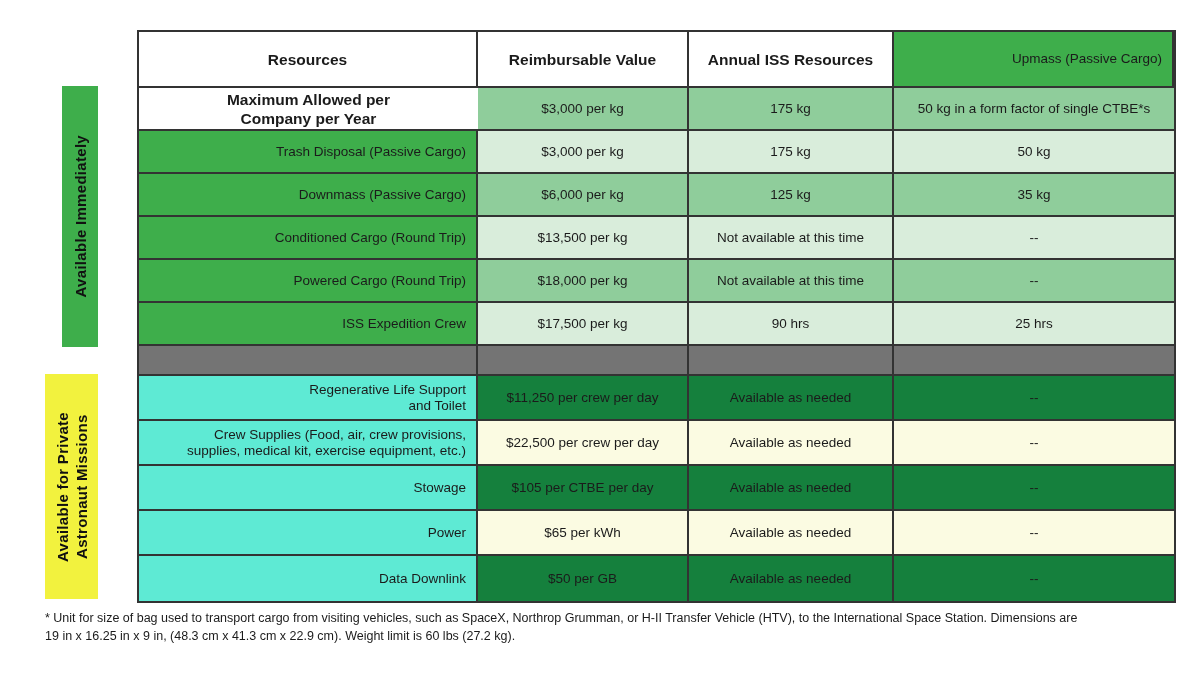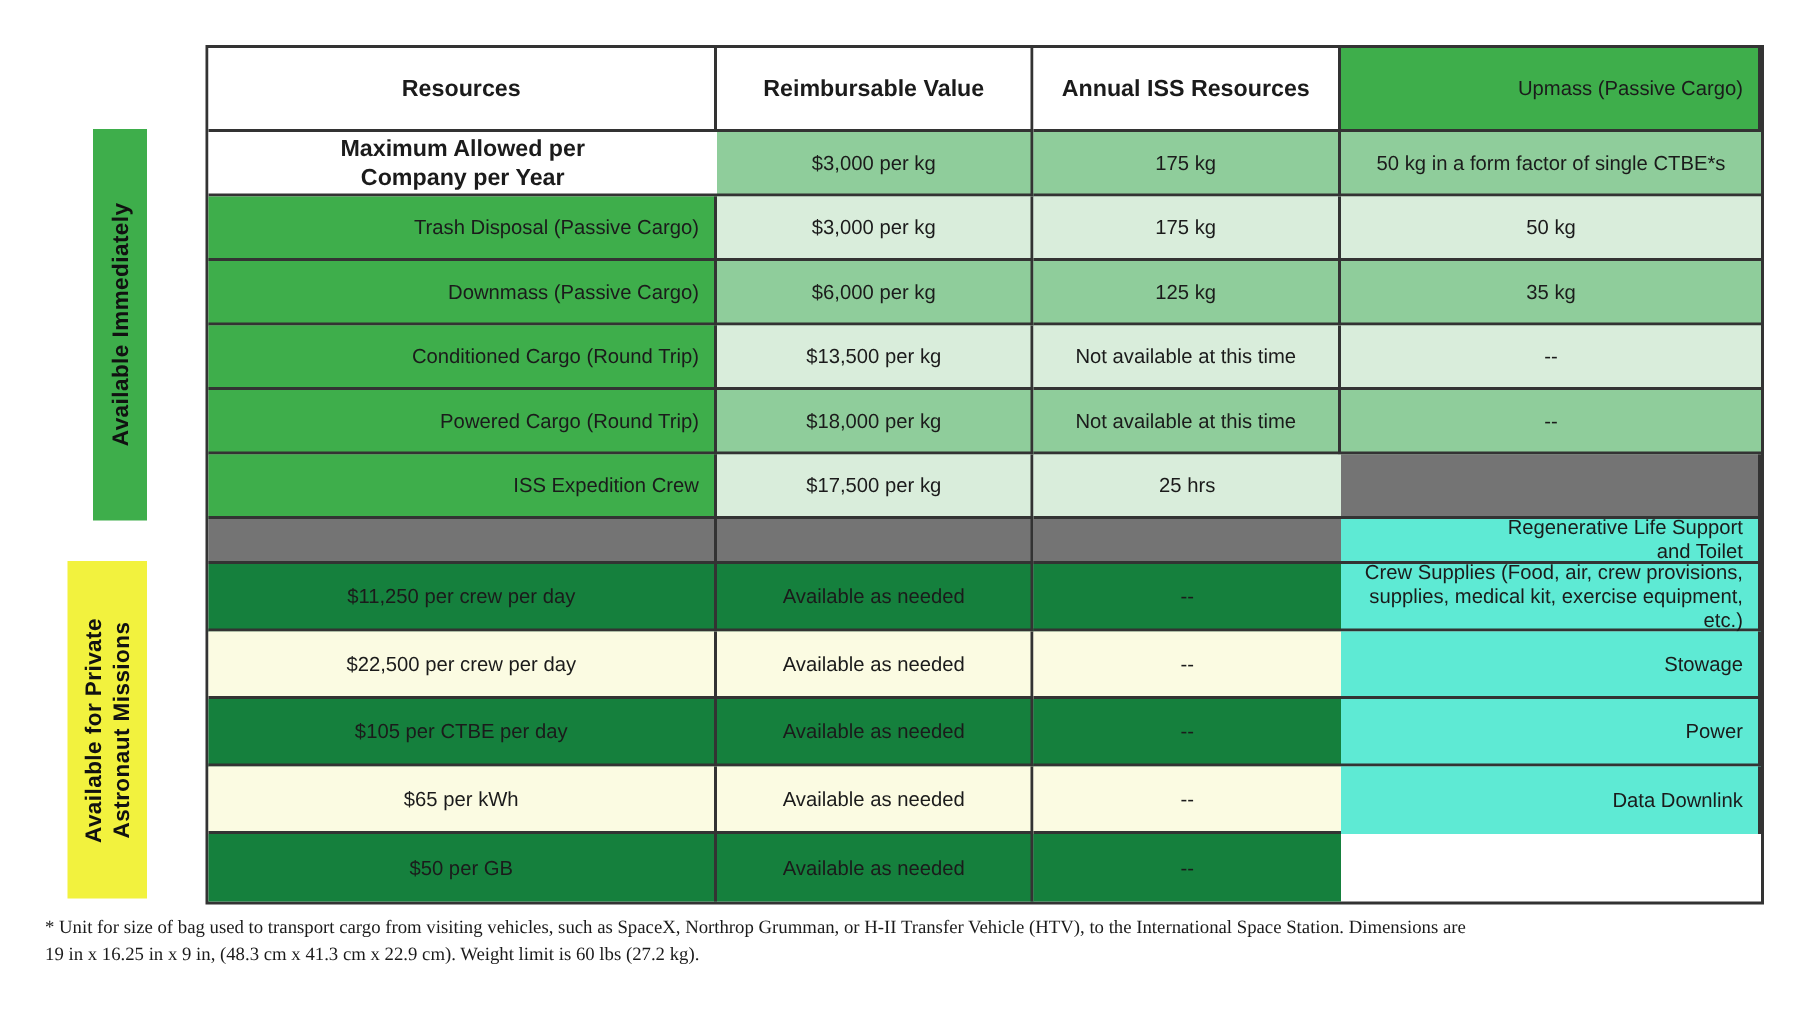--- a/index.html
+++ b/index.html
@@ -41,22 +41,22 @@
   }
   .side-green{left:62px;top:86px;width:36px;height:261px;background:#3EAE4B;}
   .side-yellow{left:45px;top:374px;width:53px;height:225px;background:#F2F23E;}
   .vtext{
     writing-mode:vertical-rl;transform:rotate(180deg);
     font-weight:bold;font-size:15px;letter-spacing:0.3px;color:#111111;
     text-align:center;line-height:19px;white-space:nowrap;
   }
   
   .footnote{
-    position:absolute;left:30px;top:610px;width:1150px;
-    font-size:12.5px;line-height:17.5px;color:#1b1b1b;font-family:Liberation Serif, serif;
+    position:absolute;left:45px;top:610px;width:1150px;
+    font-size:12.5px;line-height:17.5px;color:#1b1b1b;
   }
   .footnote .l1{white-space:nowrap;}
   .footnote .l2{white-space:nowrap;}
 </style>
 </head>
 <body>
 
 <div class="canvas">
 
   <div class="side side-green">
@@ -97,20 +97,21 @@
     <div class="cell g-light">Not available at this time</div>
     <div class="cell g-light col4">--</div>
 
     <div class="cell res g-dark">Powered Cargo (Round Trip)</div>
     <div class="cell g-med">$18,000 per kg</div>
     <div class="cell g-med">Not available at this time</div>
     <div class="cell g-med col4">--</div>
 
     <div class="cell res g-dark">ISS Expedition Crew</div>
     <div class="cell g-light">$17,500 per kg</div>
+    <div class="cell g-light">90 hrs</div>
     <div class="cell g-light col4">25 hrs</div>
 
     <div class="cell gray-cell"></div>
     <div class="cell gray-cell"></div>
     <div class="cell gray-cell"></div>
     <div class="cell gray-cell col4"></div>
 
     <div class="cell res y-bright">Regenerative Life Support
 and Toilet</div>
     <div class="cell y-med">$11,250 per crew per day</div>

